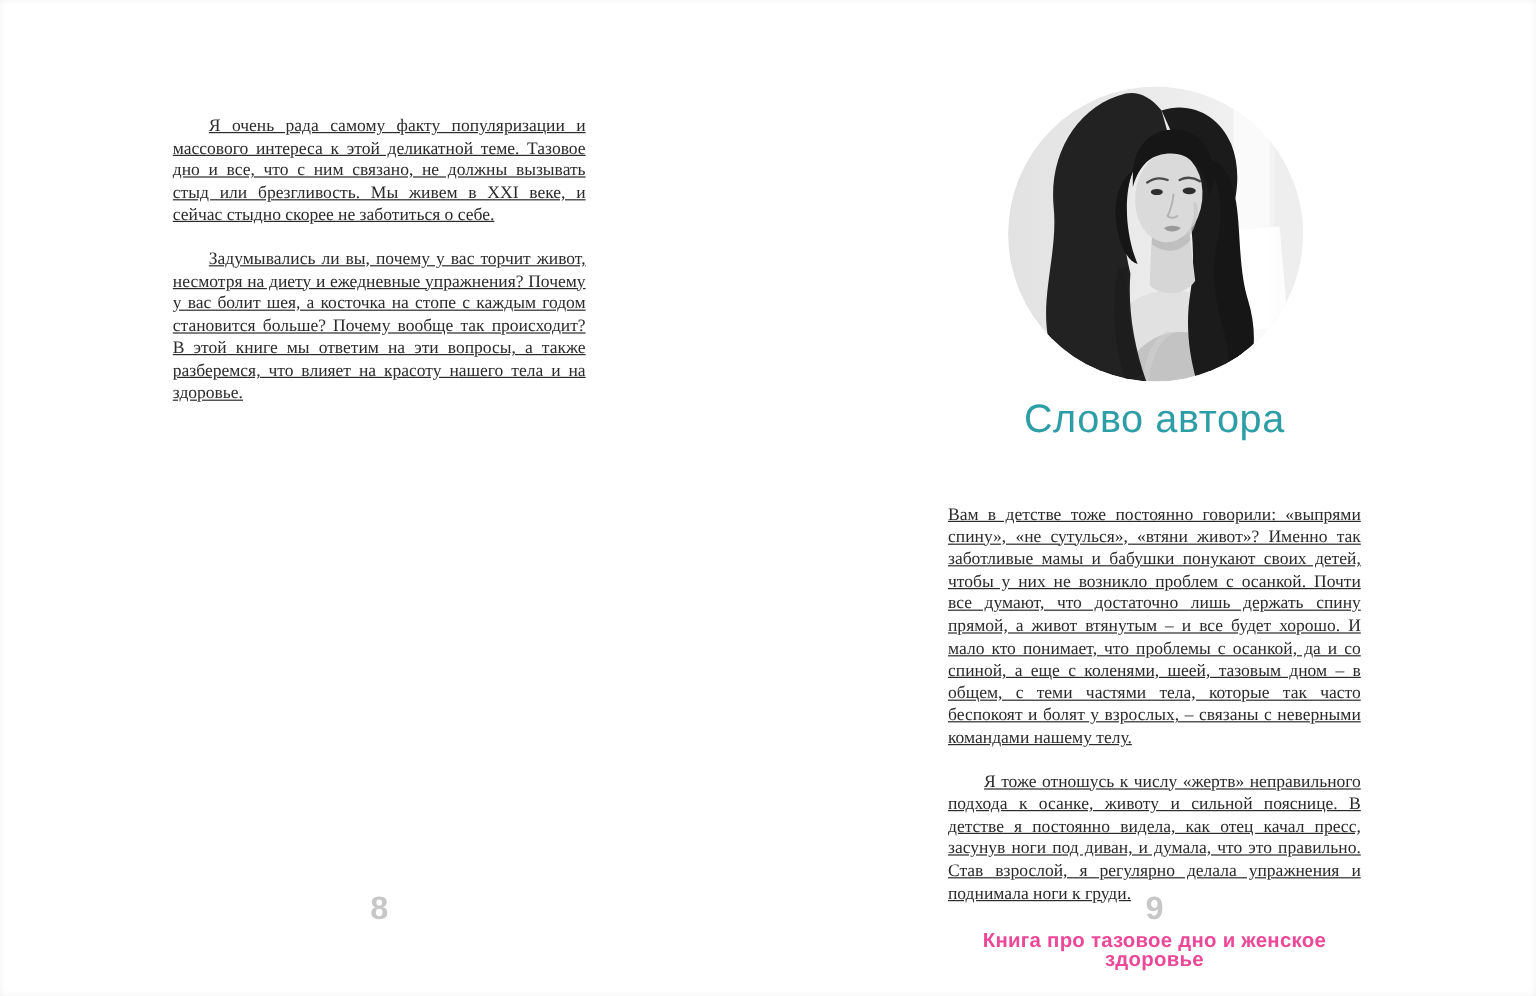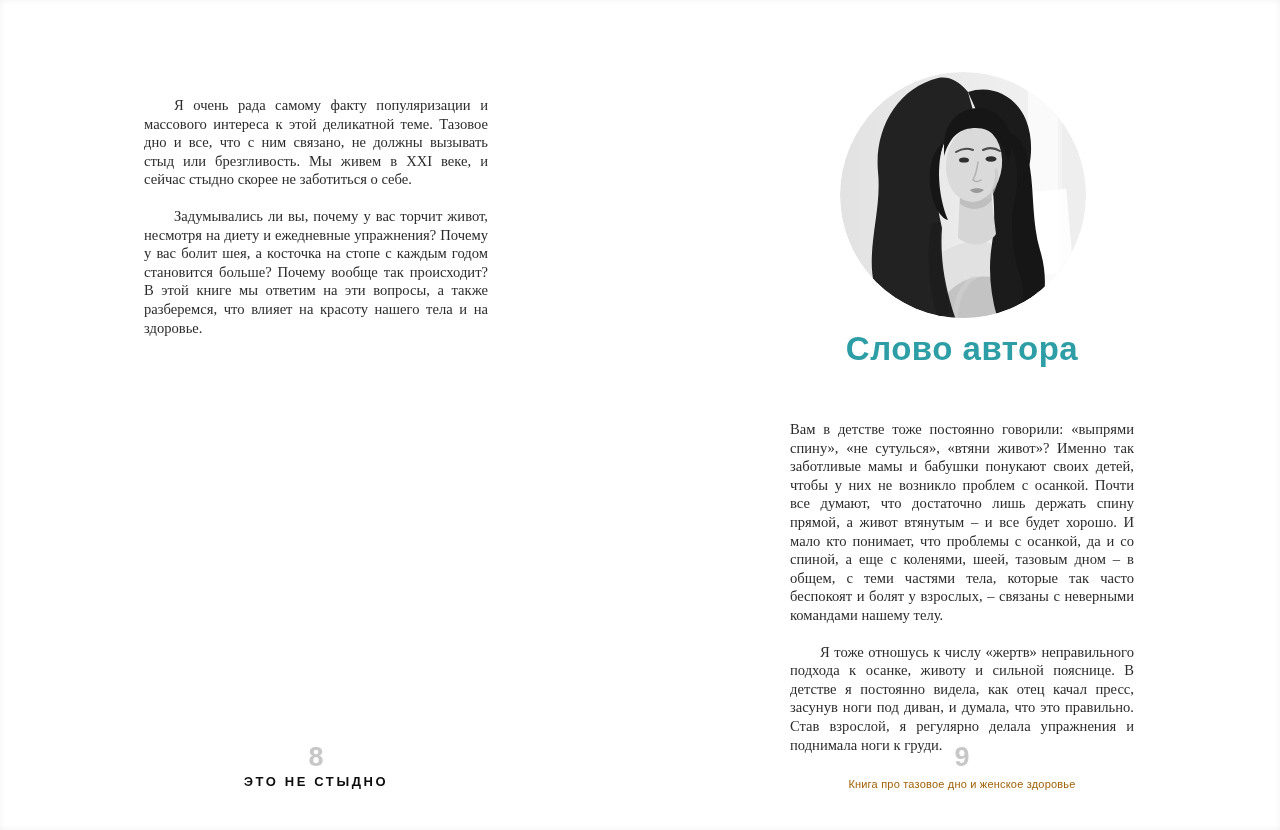--- a/index.html
+++ b/index.html
@@ -6,59 +6,59 @@
   body{
     width:1280px;height:830px;background:#ffffff;position:relative;overflow:hidden;
     font-family:"Liberation Serif", serif;
     box-shadow:inset 0 0 6px rgba(0,0,0,0.06);
   }
   .page{position:absolute;top:0;height:830px;}
   .text-col{position:absolute;width:344px;}
   .body-par{
     font-size:14.6px;line-height:18.6px;text-align:justify;color:#2b2b2b;
     margin:0 0 18px 0;
+    text-decoration:underline;
   }
   .indent{text-indent:30px;}
   
   #left-text{left:144px;top:96px;}
   
   #photo-wrap{position:absolute;left:840px;top:72px;width:246px;height:246px;border-radius:50%;overflow:hidden;}
   
   #chapter-heading{
     position:absolute;left:790px;top:328px;width:344px;margin:0;
-    font-family:"Liberation Sans", sans-serif;font-weight:700;
+    font-family:"Liberation Sans", sans-serif;font-weight:400;
     font-size:33px;line-height:42px;text-align:center;letter-spacing:0.5px;
     color:#2d9ea6;
   }
   #right-text{left:790px;top:380px;margin-top:40px;}
   
   .footer{position:absolute;width:344px;top:743px;text-align:center;font-family:"Liberation Sans", sans-serif;}
   .footer-left{left:144px;}
   .footer-right{left:790px;}
   .page-num{
     font-size:27px;font-weight:700;color:#c7c7c7;line-height:28px;
   }
   .running-title-left{
     margin-top:3px;font-size:13px;font-weight:700;color:#0d0d0d;letter-spacing:2.6px;line-height:16px;
   }
   .running-title-right{
-    margin-top:5px;font-size:11px;font-weight:400;color:#a16207;letter-spacing:0.2px;line-height:16px;
+    margin-top:5px;font-size:17px;font-weight:700;color:#ec4899;letter-spacing:0.2px;line-height:16px;
   }
 </style>
 </head>
 <body>
 
 <section class="page" style="left:0;width:640px;">
   <div class="text-col" id="left-text">
     <p class="body-par indent">Я очень рада самому факту популяризации и массового интереса к этой деликатной теме. Тазовое дно и все, что с ним связано, не должны вызывать стыд или брезгливость. Мы живем в XXI веке, и сейчас стыдно скорее не заботиться о себе.</p>
     <p class="body-par indent">Задумывались ли вы, почему у вас торчит живот, несмотря на диету и ежедневные упражнения? Почему у вас болит шея, а косточка на стопе с каждым годом становится больше? Почему вообще так происходит? В этой книге мы ответим на эти вопросы, а также разберемся, что влияет на красоту нашего тела и на здоровье.</p>
   </div>
   <footer class="footer footer-left">
     <div class="page-num">8</div>
-    <div class="running-title-left">ЭТО НЕ СТЫДНО</div>
   </footer>
 </section>
 
 <section class="page" style="left:640px;width:640px;">
 </section>
 
 <div id="photo-wrap">
   <svg width="246" height="246" viewBox="0 0 246 246">
     <defs>
       <linearGradient id="bgg" x1="0" y1="0" x2="1" y2="0">

